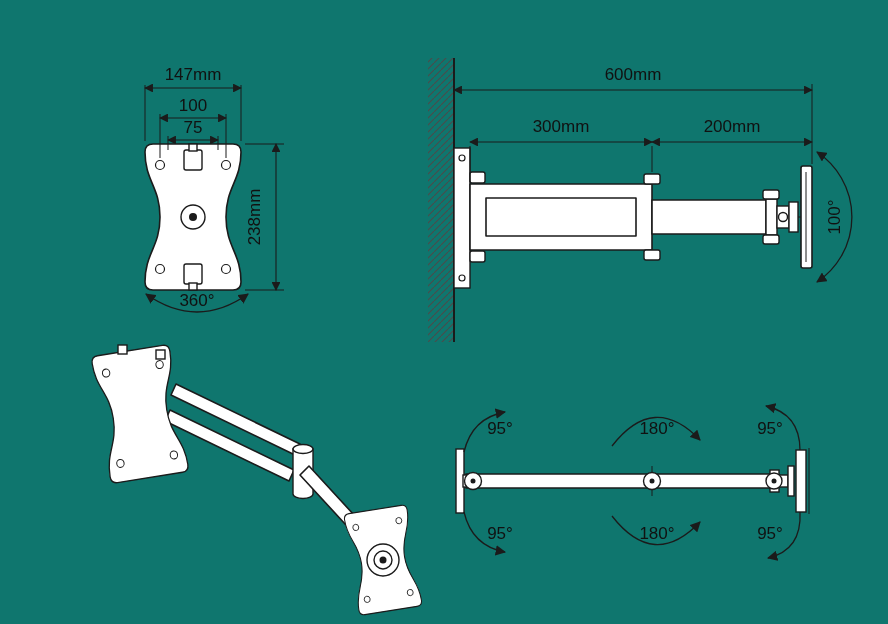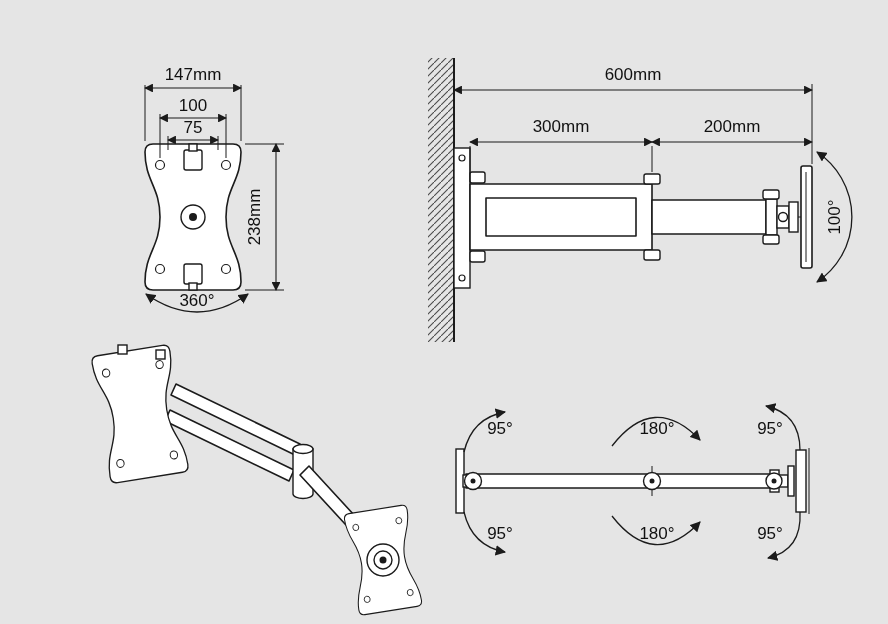--- a/index.html
+++ b/index.html
@@ -1,16 +1,16 @@
 <!DOCTYPE html>
 <html><head>
 <meta charset="utf-8">
 <style>
   html,body{margin:0;padding:0;background:#fff;}
-  .stage{position:relative;width:888px;height:624px;background:#e5e5e5;font-family:"Liberation Sans",sans-serif;overflow:hidden;}
+  .stage{position:relative;width:888px;height:624px;background:#0f766e;font-family:"Liberation Sans",sans-serif;overflow:hidden;}
   svg{display:block;}
   svg text{font-size:17px;fill:#111;font-family:"Liberation Sans",sans-serif;}
   .outline{fill:#fff;stroke:#1b1b1b;stroke-width:1.6;stroke-linejoin:round;}
   .solid{fill:#fff;stroke:#1b1b1b;stroke-width:1.4;}
   .dim{stroke:#1b1b1b;stroke-width:1.1;fill:none;}
   .ext{stroke:#1b1b1b;stroke-width:1;fill:none;}
   .arc{stroke:#1b1b1b;stroke-width:1.3;fill:none;}
   .dot{fill:#1b1b1b;stroke:none;}
   .hole{fill:#fff;stroke:#1b1b1b;stroke-width:1.2;}
 </style>

